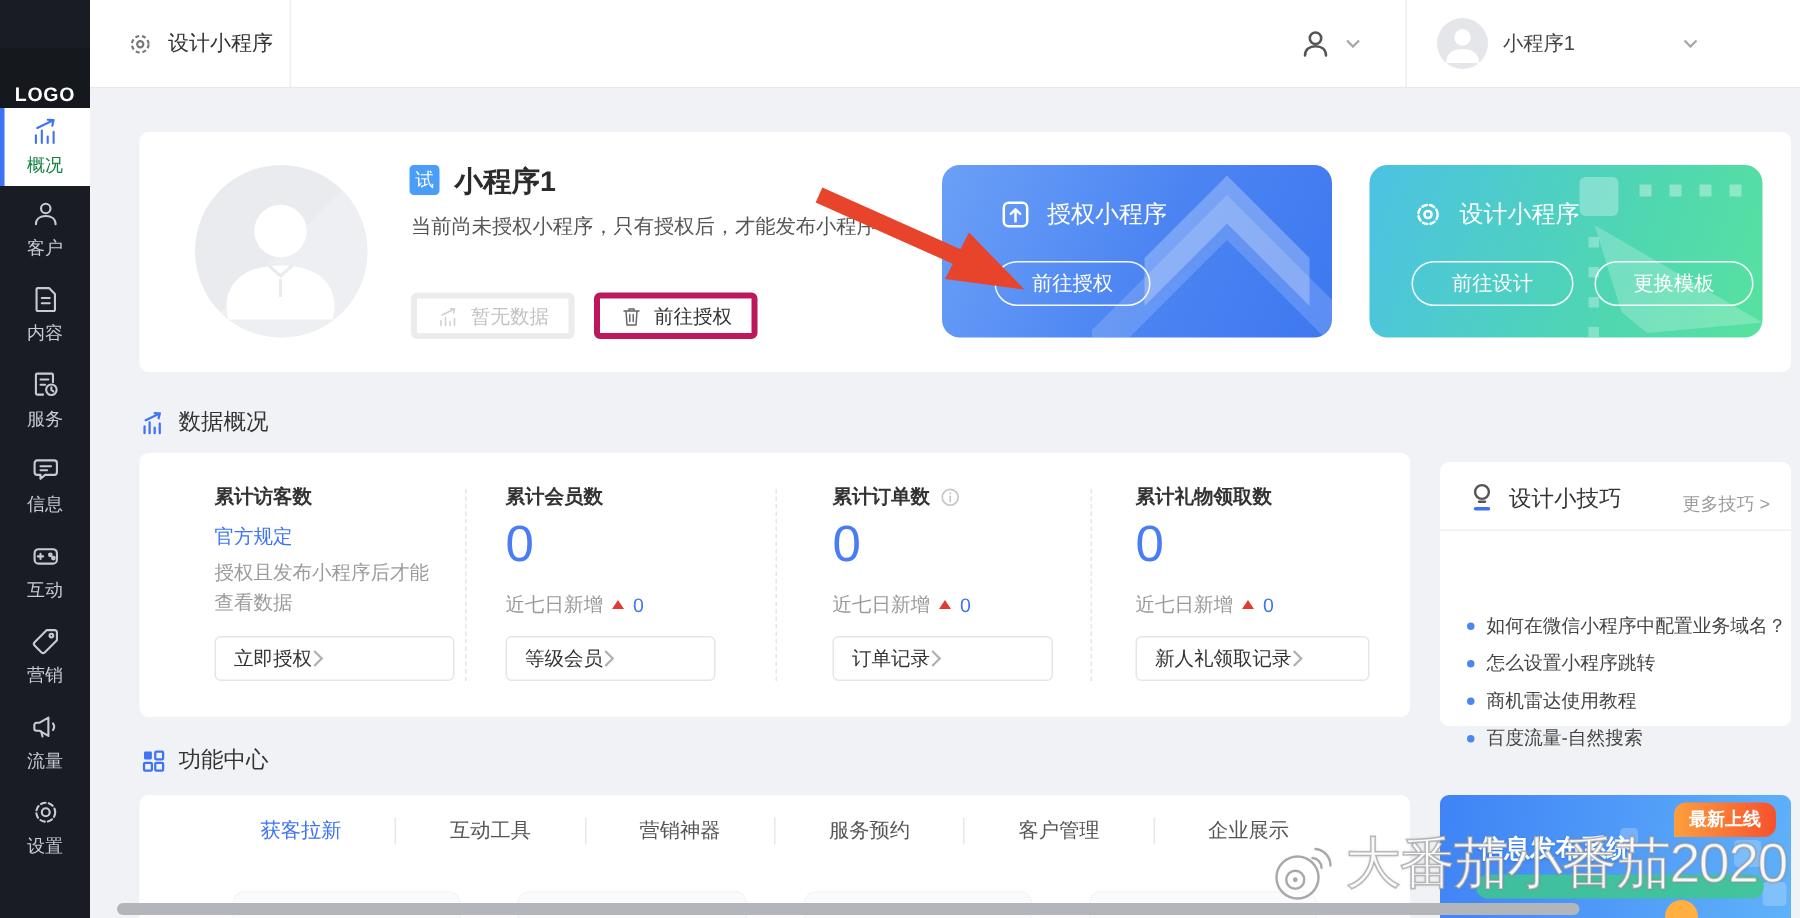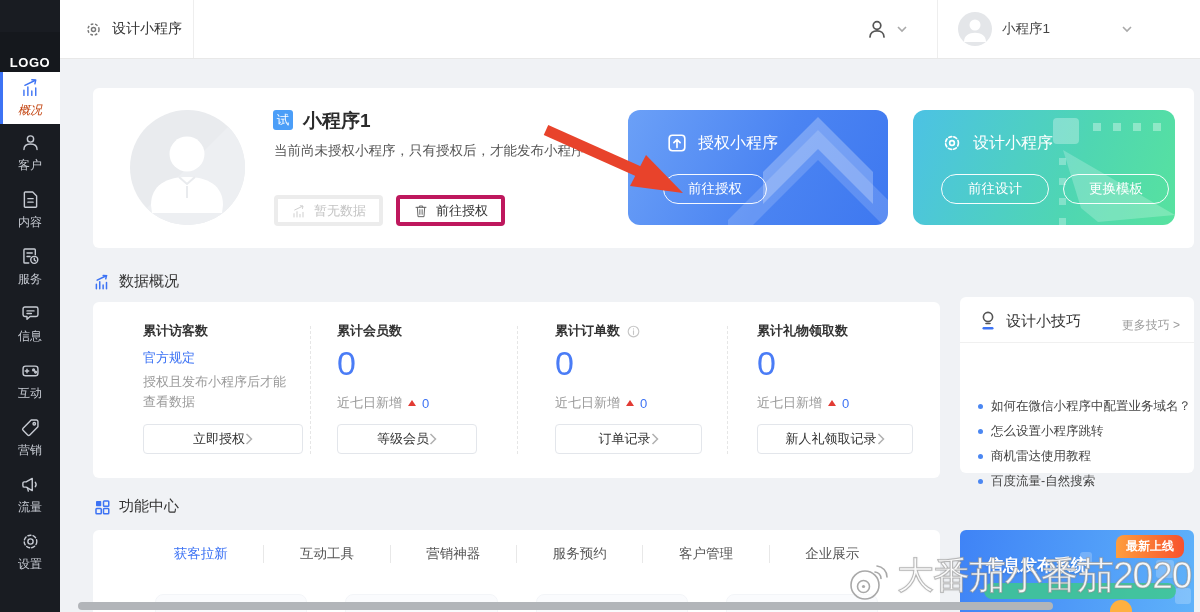--- a/index.html
+++ b/index.html
@@ -12,21 +12,21 @@
   }
   
   .sidebar { position:absolute; left:0; top:0; width:60px; height:612px; background:#191c22; z-index:5; }
   .logo-box { position:absolute; left:0; top:0; width:60px; height:60px; background:#15181d;
     display:flex; align-items:center; justify-content:center; color:#fff; font-size:13px; font-weight:bold; letter-spacing:.5px;margin-top:32px; }
   .nav { position:absolute; top:72px; left:0; width:60px; }
   .nav-item { height:57px; display:flex; flex-direction:column; align-items:center; justify-content:center;
     gap:4px; color:#c7cbd3; font-size:12px; cursor:pointer; }
   .nav-item svg { width:21px; height:21px; }
   .nav-item svg * { stroke:#c7cbd3; fill:none; stroke-width:1.6; stroke-linecap:round; stroke-linejoin:round; }
-  .nav-item.active { background:#fff; color:#c2410c; height:52px; box-shadow:inset 3px 0 0 #3d73f4;font-style:italic; }
+  .nav-item.active { background:#fff; color:#15803d; height:52px; box-shadow:inset 3px 0 0 #3d73f4; }
   .nav-item.active svg * { stroke:#3d73f4; }
   
   .header { position:absolute; left:60px; top:0; width:1140px; height:59px; background:#fff; border-bottom:1px solid #e8e8e8; z-index:4; }
   .app-tab { position:absolute; left:24px; top:0; height:58px; display:flex; align-items:center; gap:9px; font-size:14px; color:#333; cursor:pointer; }
   .app-tab svg { width:19px; height:19px; }
   .app-tab svg * { stroke:#777; fill:none; stroke-width:1.8; }
   .hline { position:absolute; top:0; width:1px; height:58px; background:#eee; }
   .account-btn { position:absolute; left:805px; top:0; height:58px; display:flex; align-items:center; gap:8px; cursor:pointer; }
   .account-btn svg.person { width:24px; height:24px; }
   .account-btn svg.person * { stroke:#555; fill:none; stroke-width:1.7; stroke-linecap:round; }
@@ -72,26 +72,26 @@
   .stat-col { position:absolute; top:20px; width:172px; height:136px; }
   .stat-label { position:absolute; top:0; font-size:13px; font-weight:bold; color:#333; display:flex; align-items:center; gap:6px; }
   .stat-label svg { width:15px; height:15px; }
   .stat-value { position:absolute; top:22px; font-size:34px; color:#4a7cf6; font-weight:400; }
   .stat-link { position:absolute; top:27px; font-size:13px; color:#3d73f4; cursor:pointer; }
   .stat-note { position:absolute; top:50px; width:152px; font-size:13px; line-height:20px; color:#9b9b9b; }
   .stat-sub { position:absolute; top:72px; font-size:13px; color:#999; display:flex; align-items:center; gap:6px; }
   .tri-up { width:0; height:0; border-left:4px solid transparent; border-right:4px solid transparent; border-bottom:6px solid #e23b34; }
   .delta { color:#3d73f4; }
   .stat-btn { position:absolute; top:102px; left:0; height:30px; border:1px solid #e3e6eb; border-radius:4px; background:#fff;
-    display:flex; align-items:center; justify-content:center; padding:0 12px; font-size:13px; color:#333; cursor:pointer; }
+    display:flex; align-items:center; justify-content:flex-start; padding:0 12px; font-size:13px; color:#333; cursor:pointer; }
   .stat-btn svg { width:8px; height:12px; }
   .stat-btn svg polyline { fill:none; stroke:#b0b0b0; stroke-width:1.5; }
   .vdash { position:absolute; top:24px; bottom:24px; width:0; border-left:1px dashed #e6e6e6; }
   
-  .tips-card { left:960px; top:297px; width:234px; height:176px; }
+  .tips-card { left:960px; top:308px; width:234px; height:176px; }
   .tips-head { position:absolute; left:18px; top:13px; display:flex; align-items:center; gap:8px; font-size:15px; color:#333; }
   .tips-head svg { width:20px; height:22px; }
   .tips-more { position:absolute; right:14px; top:20px; font-size:12px; color:#9b9b9b; cursor:pointer; }
   .tips-div { position:absolute; left:0; right:0; top:45px; border-top:1px solid #f0f0f0; }
   .tips-list { position:absolute; left:18px; top:56px; right:10px;margin-top:41px; }
   .tip-item { display:flex; align-items:center; gap:8px; height:25px; font-size:12.5px; color:#444; cursor:pointer; white-space:nowrap; }
   .dot { width:5px; height:5px; border-radius:50%; background:#4b87f2; flex:none; }
   
   .features-card { left:93px; top:530px; width:847px; height:82px; border-radius:6px 6px 0 0; overflow:hidden; }
   .tabs { display:flex; align-items:center; padding:15px 45px 0; }

